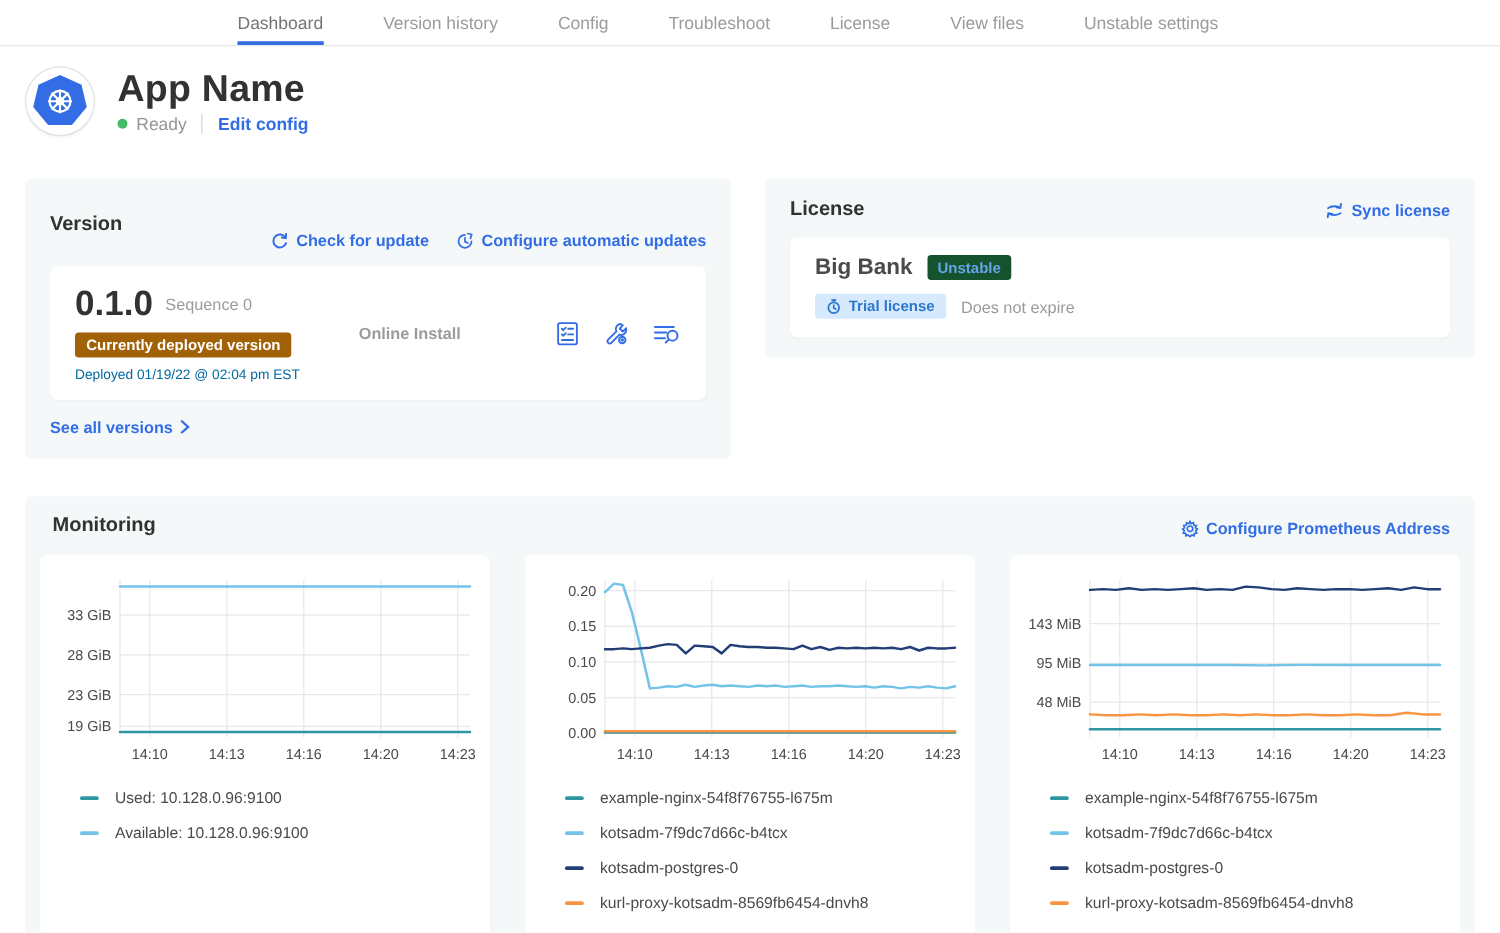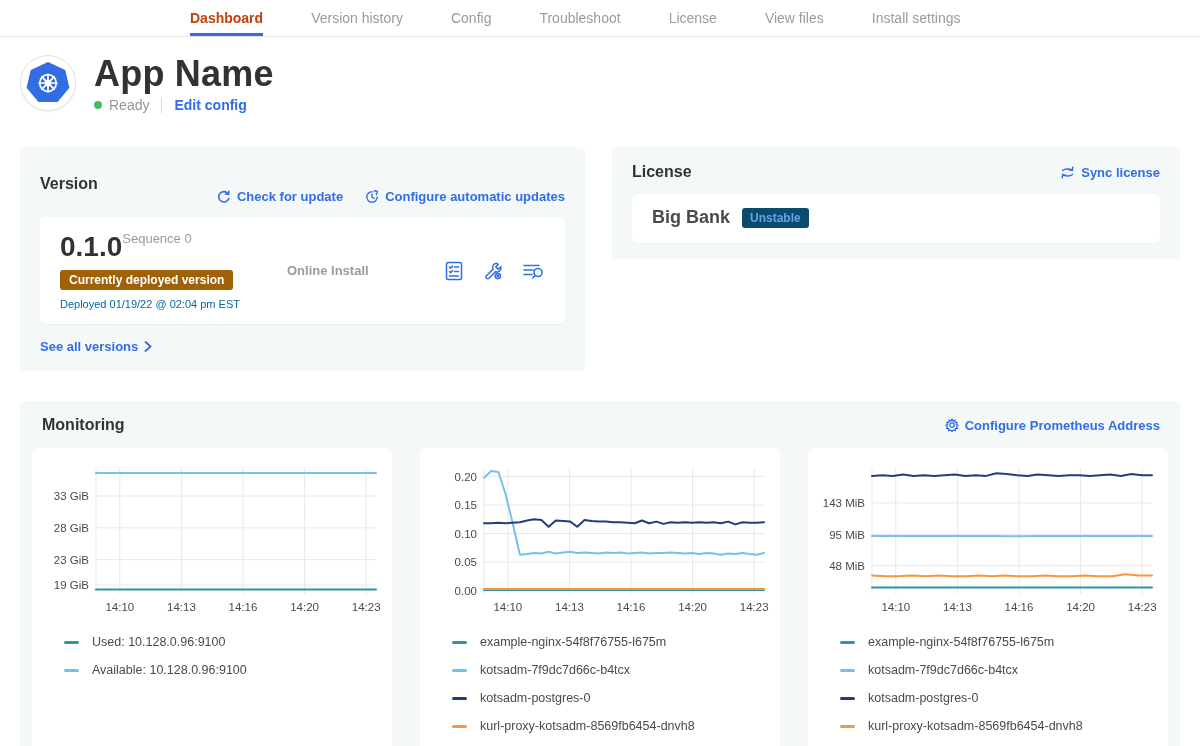--- a/index.html
+++ b/index.html
@@ -2,68 +2,68 @@
 <html><head>
 <meta charset="utf-8">
 <style>
   * { margin:0; padding:0; box-sizing:border-box; }
   html,body { width:1200px; background:#ffffff; font-family:"Liberation Sans","DejaVu Sans",sans-serif; color:#323232; }
   body { height:746px; overflow:hidden; }
 
   
   .topnav { height:37px; border-bottom:1px solid #e8e8e8; display:flex; align-items:stretch; padding-left:190px; }
   .tab { display:flex; align-items:center; margin-right:48px; font-size:14px; color:#9b9b9b; cursor:pointer; border-bottom:3px solid transparent; padding-top:3px; }
-  .tab.active { color:#c2410c; font-weight:700; border-bottom-color:#326de6; }
+  .tab.active { color:#737373; font-weight:400; border-bottom-color:#326de6; }
 
   
   .app-header { display:flex; align-items:center; padding:16px 20px 0 20px; }
   .logo-ring { width:56px; height:56px; border-radius:50%; background:#fff; border:1px solid #dfe3e6; box-shadow:0 1px 2px rgba(0,0,0,.06); display:flex; align-items:center; justify-content:center; }
   .heptagon { width:44px; height:42px; background:#326de6; clip-path:polygon(50% 0%,10.9% 18.8%,1.3% 61.1%,28.3% 95.1%,71.7% 95.1%,98.7% 61.1%,89.1% 18.8%); display:flex; align-items:center; justify-content:center; }
   .app-title-block { margin-left:18px; }
-  .app-title { font-size:36px; font-weight:700; color:#323232; letter-spacing:.2px; }
+  .app-title { font-size:30px; font-weight:700; color:#323232; letter-spacing:.2px; }
   .app-status-row { display:flex; align-items:center; margin-top:2px; font-size:14px; }
   .status-dot { width:8px; height:8px; border-radius:50%; background:#44bb66; margin-right:7px; }
   .status-text { color:#959595; }
   .vdiv { width:1px; height:16px; background:#d5d8db; margin:0 12px; }
   .link { color:#326de6; font-weight:600; text-decoration:none; cursor:pointer; font-size:13px; display:inline-flex; align-items:center; gap:6px; }
   .link.lg { font-size:14px; }
 
   
   .cards-row { display:flex; gap:27px; padding:0 20px; margin-top:34px; align-items:flex-start; }
   .panel { background:#f4f8f9; border-radius:6px; padding:16px 20px; }
   .panel-hd { display:flex; align-items:center; justify-content:space-between; }
   .panel-title { font-size:16px; font-weight:700; color:#323232; }
   .hd-links { display:flex; align-items:center; gap:22px;margin-top:26px; }
   .white-card { background:#fff; border-radius:6px; margin-top:13px; box-shadow:0 1px 1px rgba(0,0,0,.03); }
 
   .version-panel { width:565px; }
   .version-inner { padding:14px 20px 14px 20px; display:flex; align-items:center; }
   .ver-left { width:225px; }
-  .ver-top { display:flex; align-items:flex-start; }
+  .ver-top { display:flex; align-items:center; gap:10px; }
   .ver-num { font-size:28px; font-weight:700; color:#323232; }
   .ver-seq { font-size:13px; color:#9b9b9b; }
   .badge-green { display:inline-block; margin-top:7px; background:#a16207; color:#fff; font-size:12px; font-weight:700; padding:3px 9px; border-radius:3px; }
   .deployed-text { margin-top:8px; font-size:11px; color:#0369a1; }
   .install-type { flex:1; font-size:13px; font-weight:700; color:#9b9b9b; padding-left:2px; }
   .ver-icons { display:flex; align-items:center; gap:17px; color:#326de6; }
   .icon-btn { cursor:pointer; display:flex; }
   .see-link { margin-top:13px; }
 
   .license-panel { flex:1; }
   .license-inner { padding:13px 20px 15px 20px; }
   .lic-row1 { display:flex; align-items:center; gap:12px;text-align:center; }
   .lic-name { font-size:18px; font-weight:700; color:#4a4a4a; }
-  .badge-channel { background:#0c4a6e; color:#65a4e8; font-size:12px; font-weight:600; padding:3px 8px; border-radius:3px; }
+  .badge-channel { background:#14532d; color:#65a4e8; font-size:12px; font-weight:600; padding:3px 8px; border-radius:3px; }
   .lic-row2 { display:flex; align-items:center; gap:12px; margin-top:11px; }
   .badge-trial { display:inline-flex; align-items:center; gap:6px; background:#d6e9fd; color:#2b77cc; font-size:12px; font-weight:700; padding:3px 9px; border-radius:3px; }
   .expiry { font-size:13px; color:#9b9b9b; }
 
   
   .monitoring-panel { margin:30px 20px 0 20px; background:#f4f8f9; border-radius:6px; padding:15px 12px 14px 12px; }
-  .mon-hd { display:flex; align-items:center; justify-content:space-between; padding:0 8px 0 10px; }
+  .mon-hd { display:flex; align-items:flex-end; justify-content:space-between; padding:0 8px 0 10px; }
   .charts-row { display:flex; gap:28px; margin-top:14px; }
   .chart-card { background:#fff; border-radius:6px; width:360px; height:336px; padding:12px 8px 16px 8px; display:flex; flex-direction:column; box-shadow:0 1px 1px rgba(0,0,0,.03); }
   .chart-plot { width:344px; height:160px; }
   .legend { margin:8px 0 0 24px; }
   .legend-item { display:flex; align-items:center; gap:13px; height:28px; font-size:12.5px; color:#4a4a4a; }
   .swatch { width:15px; height:3px; border-radius:2px; flex:none; }
   .chart-title { margin-top:auto; text-align:center; font-size:14px; font-weight:700; color:#323232; }
 
   svg text { font-family:"Liberation Sans","DejaVu Sans",sans-serif; }
   .ico { display:inline-flex; }
@@ -71,21 +71,21 @@
 </head>
 <body>
 
 <nav class="topnav">
   <div class="tab active">Dashboard</div>
   <div class="tab">Version history</div>
   <div class="tab">Config</div>
   <div class="tab">Troubleshoot</div>
   <div class="tab">License</div>
   <div class="tab">View files</div>
-  <div class="tab">Install settings</div>
+  <div class="tab">Unstable settings</div>
 </nav>
 
 <header class="app-header">
   <div class="logo-ring">
     <div class="heptagon">
       <svg width="26" height="26" viewBox="0 0 26 26">
         <g stroke="#ffffff" stroke-width="1.7" fill="none">
           <circle cx="13" cy="13" r="8.3"></circle>
           <line x1="13" y1="3.5" x2="13" y2="22.5"></line>
           <line x1="3.5" y1="13" x2="22.5" y2="13"></line>
@@ -200,20 +200,34 @@
           </svg>
         </span>
         <span>Sync license</span>
       </a>
     </div>
 
     <div class="white-card license-inner">
       <div class="lic-row1">
         <span class="lic-name">Big Bank</span>
         <span class="badge-channel">Unstable</span>
+      </div>
+      <div class="lic-row2">
+        <span class="badge-trial">
+          <span class="ico">
+            <svg width="12" height="13" viewBox="0 0 12 13" fill="none" stroke="#2b77cc" stroke-width="1.4" stroke-linecap="round">
+              <circle cx="6" cy="7.2" r="4.3"></circle>
+              <line x1="6" y1="1" x2="6" y2="2.2"></line>
+              <line x1="4.6" y1="1" x2="7.4" y2="1"></line>
+              <polyline points="6,5 6,7.4 7.6,8.2"></polyline>
+            </svg>
+          </span>
+          <span>Trial license</span>
+        </span>
+        <span class="expiry">Does not expire</span>
       </div>
     </div>
 
   </section>
 </div>
 
 <section class="monitoring-panel">
   <div class="mon-hd">
     <div class="panel-title">Monitoring</div>
     <a class="link">

